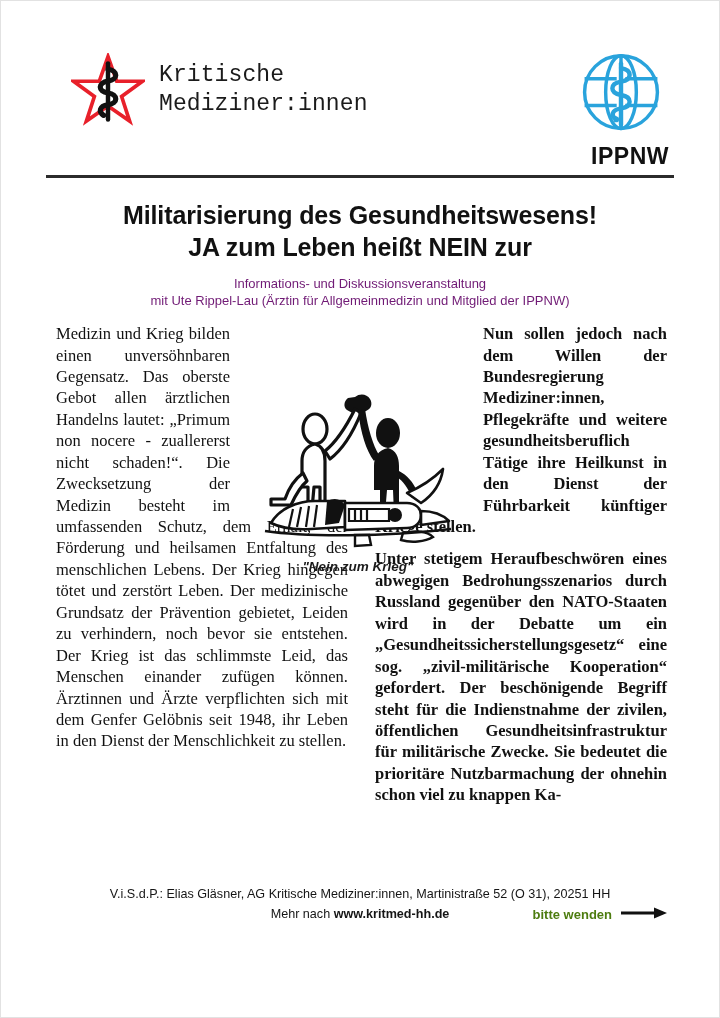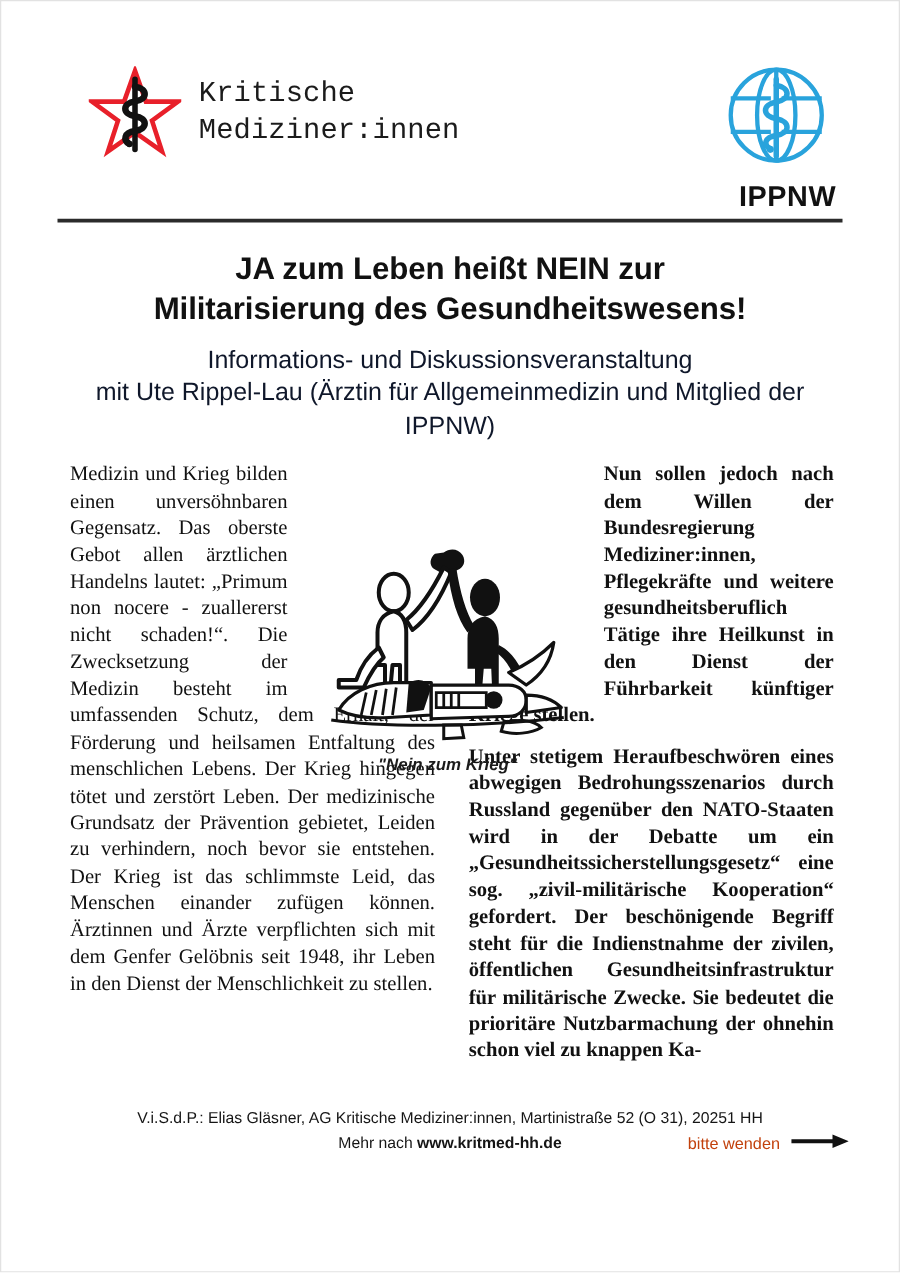--- a/index.html
+++ b/index.html
@@ -52,21 +52,21 @@
   }
 
   
   .titles{margin:22px 40px 0 40px;text-align:center;
     font-family:"Liberation Sans",sans-serif;}
   .title{
     font-size:25px;font-weight:bold;line-height:1.27;
     color:#111;letter-spacing:-.1px;
   }
   .subtitle{
-    font-size:20px;line-height:1.33;margin-top:11px;color:#0f172a;
+    font-size:13px;line-height:1.33;margin-top:11px;color:#701a75;
   }
   .subtitle .l2{display:block;}
 
   
   .quote-block{margin:26px 52px 0 55px;}
   .quote{
     font-style:italic;font-size:16.5px;line-height:1.45;
     color:#141414;
   }
   .quote-src{
@@ -110,24 +110,24 @@
   .artwork svg{display:block;margin:0 auto;}
   .art-caption{
     font-family:"Liberation Sans",sans-serif;
     font-style:italic;font-weight:bold;
     font-size:13.5px;color:#1b1b1b;
     margin-top:2px;
   }
 
   
   .turn{
-    position:absolute;right:40px;top:906px;
+    position:absolute;right:52px;top:906px;
     display:flex;align-items:center;gap:9px;
     font-family:"Liberation Sans",sans-serif;
-    font-weight:normal;font-size:13px;color:#c2410c;
+    font-weight:bold;font-size:13px;color:#4d7c0f;
   }
   .arrow{display:block;}
 
   
   .footer{
     position:absolute;left:0;right:0;top:884px;
     text-align:center;
     font-family:"Liberation Sans",sans-serif;
     font-size:12.6px;line-height:1.55;
     color:#151515;
@@ -177,22 +177,22 @@
         </svg>
       </span>
       <div class="ippnw-word">IPPNW</div>
     </div>
 
   </div>
 
   <div class="rule"></div>
 
   <div class="titles">
+    <div class="title">Militarisierung des Gesundheitswesens!</div>
     <div class="title">JA zum Leben heißt NEIN zur</div>
-    <div class="title">Militarisierung des Gesundheitswesens!</div>
     <div class="subtitle">
       <span class="l2">Informations- und Diskussionsveranstaltung</span>
       <span class="l2">mit Ute Rippel-Lau (Ärztin für Allgemeinmedizin und Mitglied der IPPNW)</span>
     </div>
   </div>
 
 
   <div class="columns">
 
     <div class="col col-left">

